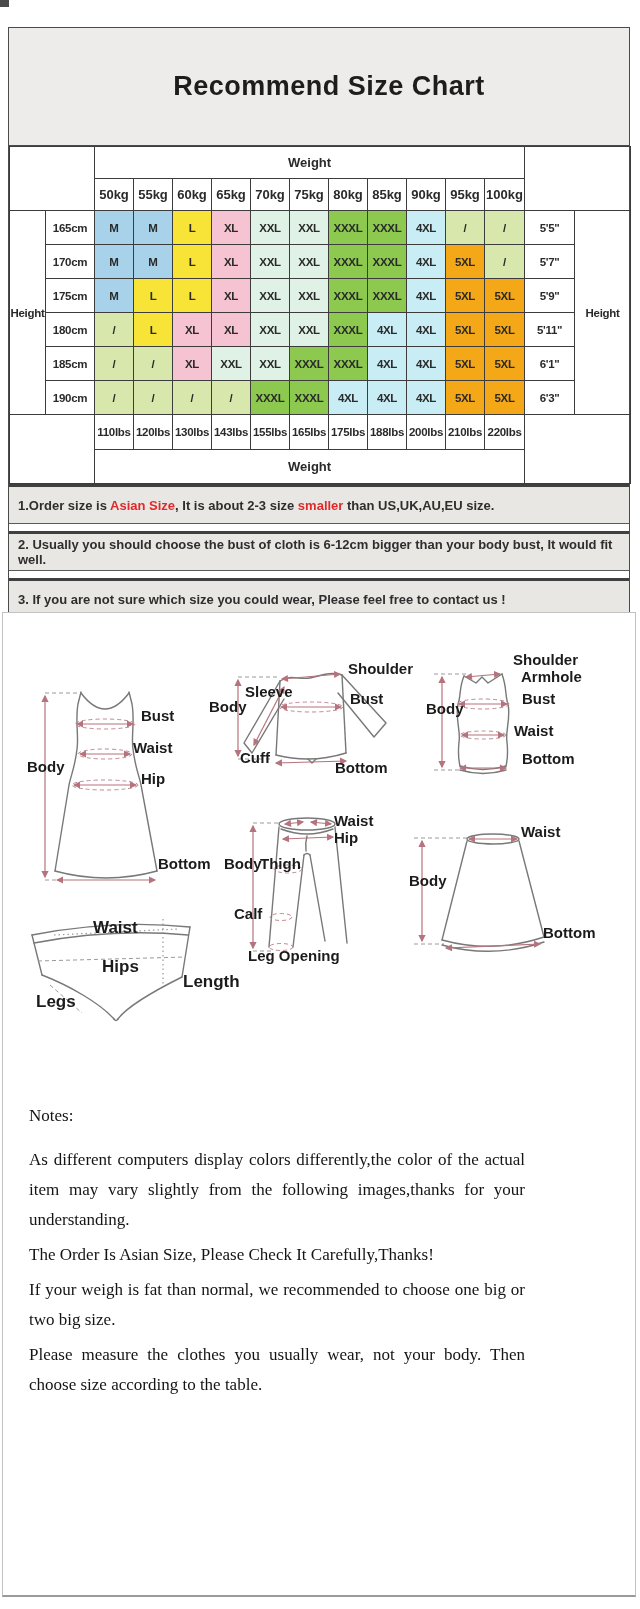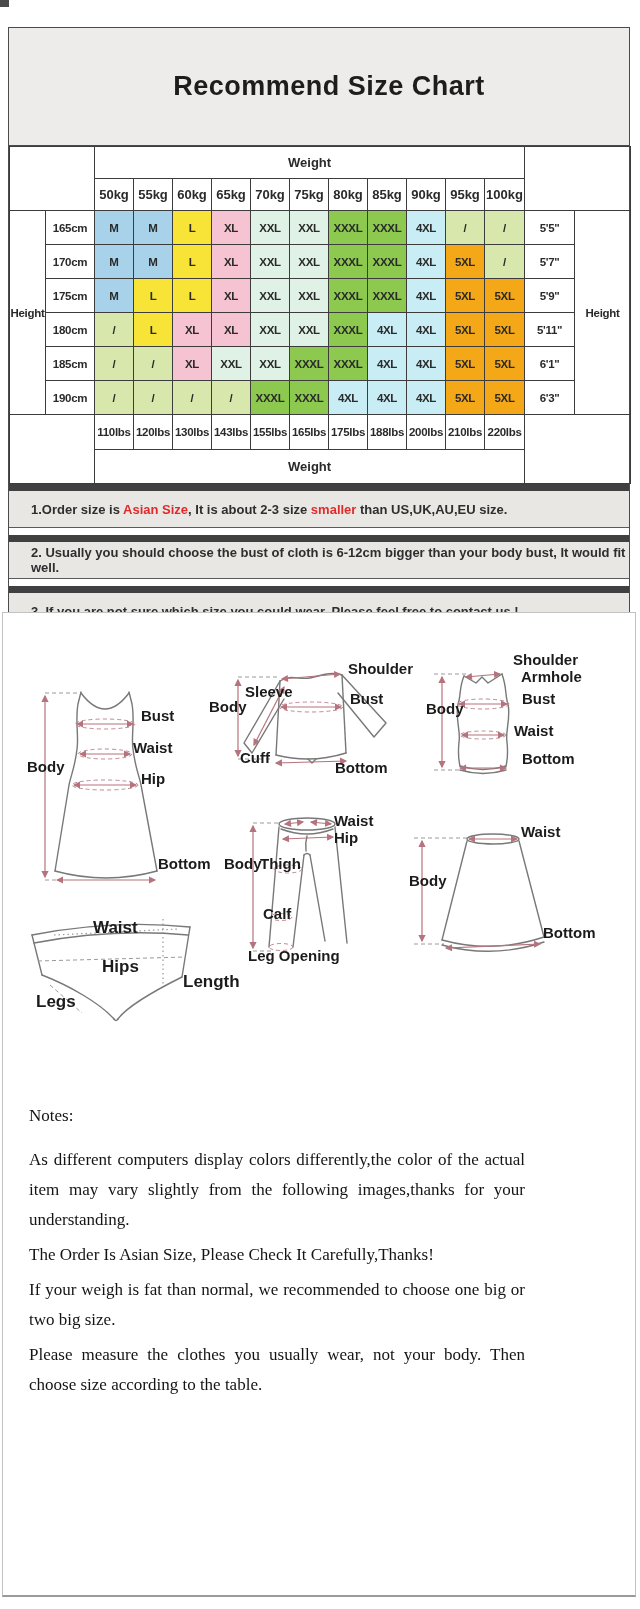--- a/index.html
+++ b/index.html
@@ -19,22 +19,22 @@
     border:1px solid #3c3c3c;text-align:center;vertical-align:middle;
     font-weight:bold;font-size:12px;color:#2a2a2a;padding:0;overflow:hidden;white-space:nowrap;
   }
   tr.hdr td{height:31px;font-size:13px;}
   tr.szrow td{height:33px;font-size:11.5px;letter-spacing:-.3px;}
   tr.lbsrow td{height:34px;font-size:11.5px;letter-spacing:-.3px;}
   tr.ftr td{height:33px;font-size:13px;}
   td.hlabel{font-size:13px;}
 
   .table-note{
-    border-top:7px solid #404040;border-bottom:1px solid #5a5a5a;background:#e9e7e4;
-    height:36px;display:flex;align-items:center;padding-left:22px;
+    border-top:3px solid #404040;border-bottom:1px solid #5a5a5a;background:#e9e7e4;
+    height:36px;display:flex;align-items:center;padding-left:9px;
     font-size:13px;font-weight:bold;color:#2e2e2e;
   }
   .table-note + .table-note{margin-top:7px;}
   .table-note .red{color:#e02a2a;}
 
   
   #box2{position:absolute;left:2px;top:612px;width:634px;height:985px;
     border:1px solid #c2c2c2;border-bottom:2px solid #9a9a9a;background:#fff;box-sizing:border-box;}
   #box2 svg{position:absolute;overflow:visible;}
   .diagram-label{position:absolute;font-weight:bold;color:#1b1b1b;font-size:15px;white-space:nowrap;line-height:1;}
@@ -353,21 +353,21 @@
   <span class="diagram-label" style="left:518px;top:56px">Armhole</span>
   <span class="diagram-label" style="left:519px;top:78px">Bust</span>
   <span class="diagram-label" style="left:423px;top:88px">Body</span>
   <span class="diagram-label" style="left:511px;top:110px">Waist</span>
   <span class="diagram-label" style="left:519px;top:138px">Bottom</span>
 
   <span class="diagram-label" style="left:331px;top:200px">Waist</span>
   <span class="diagram-label" style="left:331px;top:217px">Hip</span>
   <span class="diagram-label" style="left:221px;top:243px">Body</span>
   <span class="diagram-label" style="left:257px;top:243px">Thigh</span>
-  <span class="diagram-label" style="left:260px;top:293px">Calf</span>
+  <span class="diagram-label" style="left:231px;top:293px">Calf</span>
   <span class="diagram-label" style="left:245px;top:335px">Leg Opening</span>
 
   <span class="diagram-label" style="left:518px;top:211px">Waist</span>
   <span class="diagram-label" style="left:406px;top:260px">Body</span>
   <span class="diagram-label" style="left:540px;top:312px">Bottom</span>
 
   <span class="diagram-label big" style="left:90px;top:306px">Waist</span>
   <span class="diagram-label big" style="left:99px;top:345px">Hips</span>
   <span class="diagram-label big" style="left:33px;top:380px">Legs</span>
   <span class="diagram-label big" style="left:180px;top:360px">Length</span>

